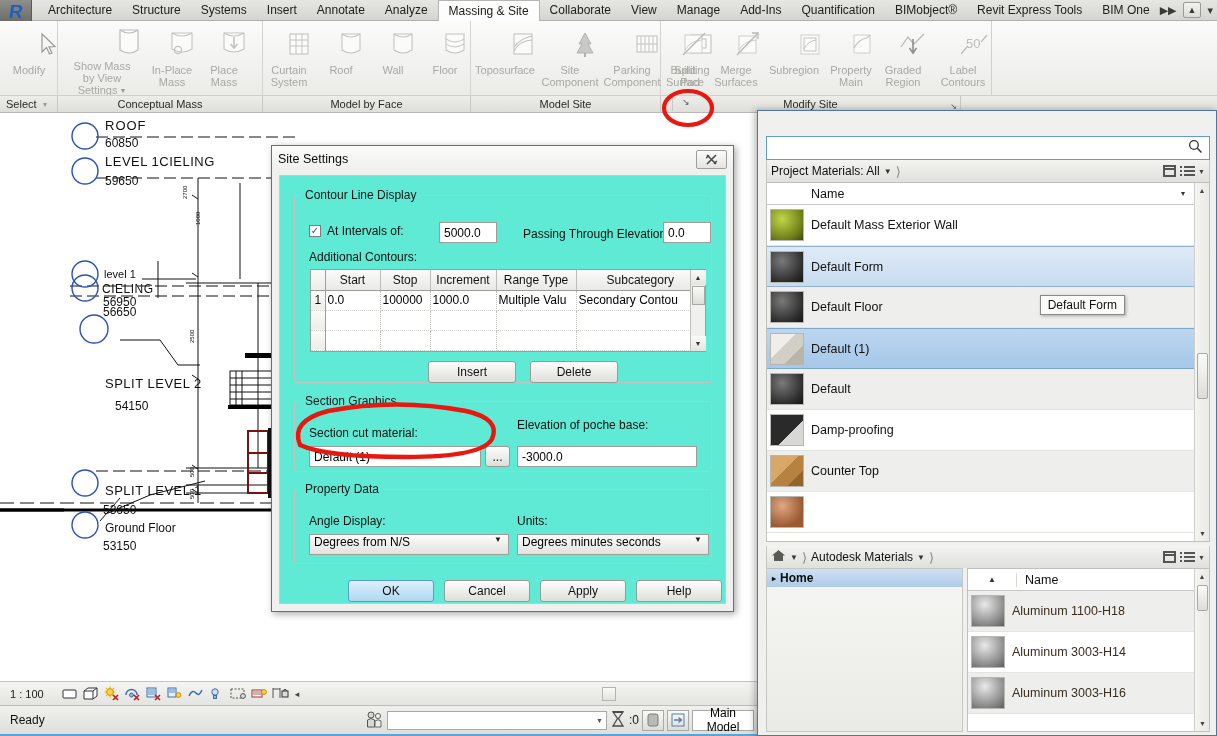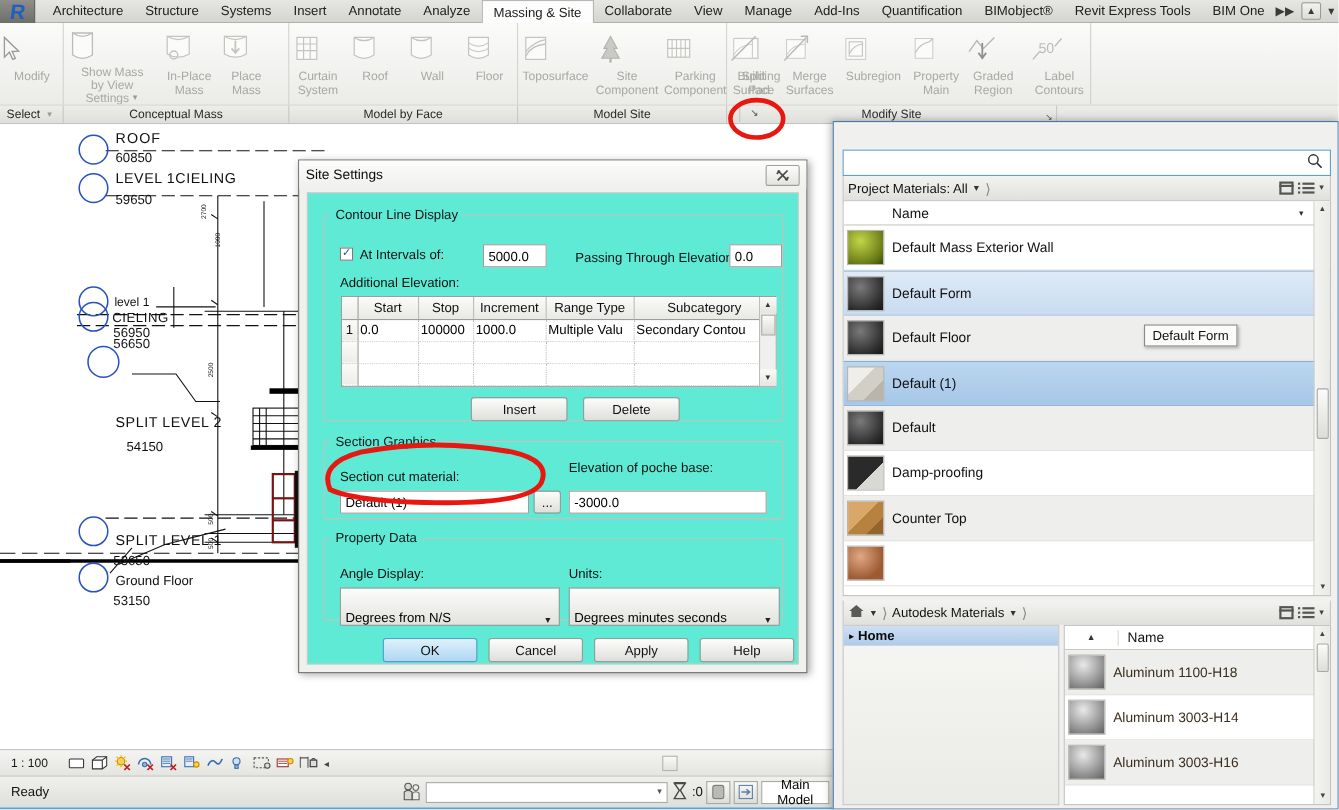--- a/index.html
+++ b/index.html
@@ -51,21 +51,21 @@
   }
 
   .ribbon-body {
     position: absolute; left: 0; top: 21px; width: 1217px; height: 74px;
     background: linear-gradient(#fbfbfa, #ebebe8);
     display: flex; align-items: stretch;
   }
   .panel { display: flex; align-items: stretch; border-right: 1px solid #d3d3cf; }
   .panel.nob { border-right: none; }
   .btn-lg {
-    width: 62px; display: flex; flex-direction: column; align-items: flex-start;
+    width: 62px; display: flex; flex-direction: column; align-items: flex-end;
     justify-content: flex-start; padding-top: 5px; cursor: default;
   }
   .btn-lg .gl { height: 38px; display: flex; align-items: center; justify-content: center; }
   .btn-lg .lbl {
     font-size: 11px; line-height: 12px; text-align: center; color: #a8a8a4;
     width: 62px; word-wrap: break-word;
   }
   .btn-lg.wide { width: 78px; } .btn-lg.wide .lbl { width: 78px; }
   .btn-lg.narrow { width: 52px; } .btn-lg.narrow .lbl { width: 52px; }
   .dd-caret { font-size: 7px; color: #999; margin-left: 2px; vertical-align: middle; }
@@ -195,23 +195,23 @@
   .vs-arrow {
     width: 15px; height: 15px; display:flex; align-items:center; justify-content:center;
     font-size: 7px; color: #333;
     background: linear-gradient(#fafaf8,#e4e4e0);
   }
   .vs-thumb {
     width: 13px; height: 19px; margin-top: 1px;
     background: linear-gradient(#fafaf8,#dcdcd8); border: 1px solid #a8a8a4;
   }
   .sel {
-    height: 35px; background: linear-gradient(#fcfcfb,#e2e2de);
+    height: 21px; background: linear-gradient(#fcfcfb,#e2e2de);
     border: 1px solid #9d9d99; font-size: 12px; color: #000;
-    display: flex; align-items: flex-end; padding-left: 4px; position: relative;
+    display: flex; align-items: flex-start; padding-left: 4px; position: relative;
   }
   .sel .car { position: absolute; right: 6px; font-size: 8px; color: #222; }
 
   
   .mb {
     position: absolute; left: 757px; top: 110px; width: 460px; height: 626px;
     background: #f0f0ee; border: 1px solid #4a78a8;
     box-shadow: -2px 0 7px rgba(0,0,0,.3);
   }
   .mb-tb {
@@ -801,21 +801,21 @@
 
         <div style="position:absolute;left:14px;top:22px;display:flex;align-items:center;gap:6px;">
           <span class="cb">✓</span>
           <span class="lbl">At Intervals of:</span>
         </div>
         <div class="tf" style="position:absolute;left:144px;top:20px;width:58px;">5000.0</div>
 
         <span class="lbl" style="position:absolute;left:228px;top:25px;">Passing Through Elevation:</span>
         <div class="tf" style="position:absolute;left:368px;top:20px;width:48px;">0.0</div>
 
-        <span class="lbl" style="position:absolute;left:14px;top:48px;">Additional Elevation:</span>
+        <span class="lbl" style="position:absolute;left:14px;top:48px;">Additional Contours:</span>
 
         <div class="grid" style="left:15px; top:67px; width:396px; height:83px;">
           <table>
             <thead>
               <tr>
                 <th class="rownum"></th>
                 <th style="width:55px">Start</th>
                 <th style="width:50px">Stop</th>
                 <th style="width:66px">Increment</th>
                 <th style="width:80px">Range Type</th>

